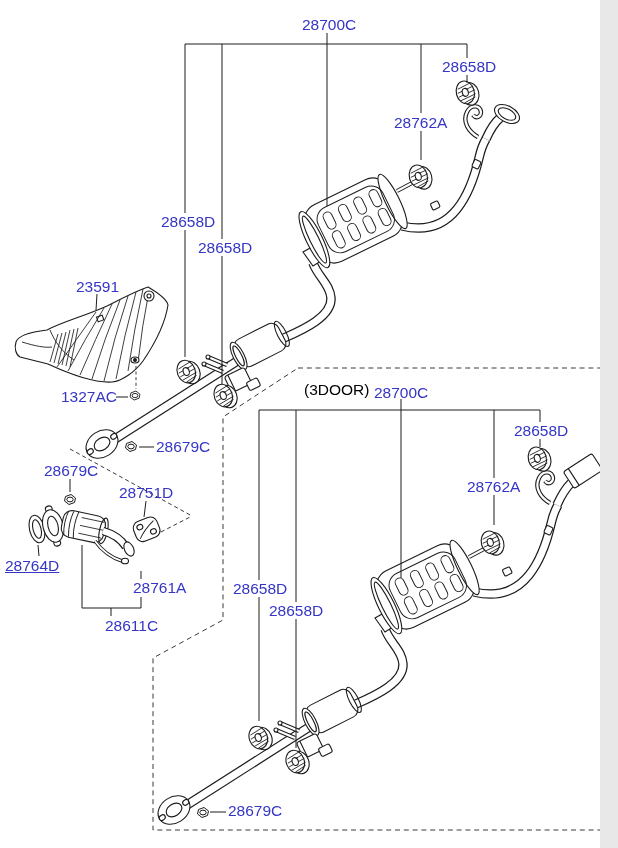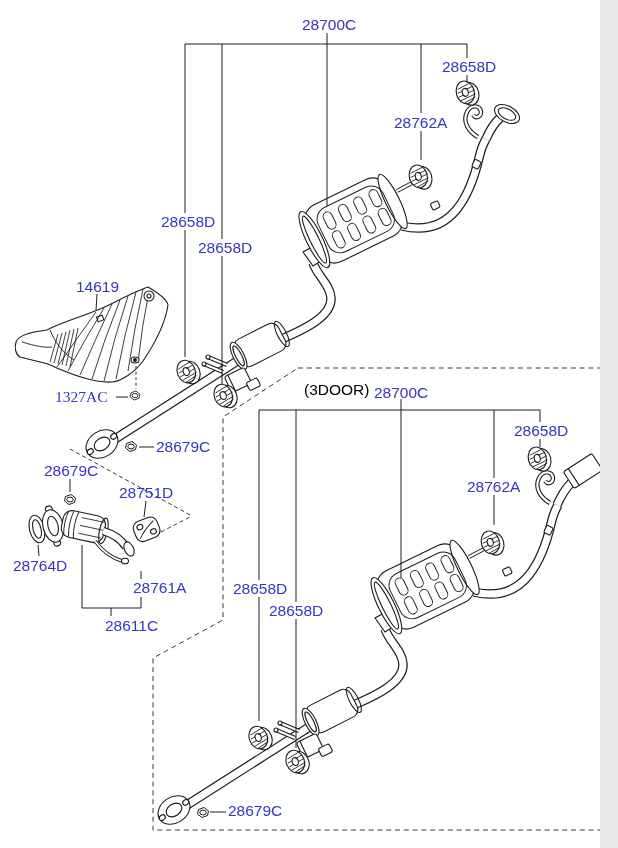--- a/index.html
+++ b/index.html
@@ -231,26 +231,26 @@
     </g>
   </g>
 </svg>
 
 <div id="labels-layer">
       <div class="part-label" style="left: 302px; top: 17px;">28700C</div>
       <div class="part-label" style="left: 442px; top: 59px;">28658D</div>
       <div class="part-label" style="left: 394px; top: 115px;">28762A</div>
       <div class="part-label" style="left: 161px; top: 214px;">28658D</div>
       <div class="part-label" style="left: 198px; top: 240px;">28658D</div>
-      <div class="part-label" style="left: 76px; top: 279px;">14619</div>
-      <div class="part-label" style="left: 55px; top: 389px; font-family: Liberation Serif, serif;">1327AC</div>
+      <div class="part-label" style="left: 76px; top: 279px;">23591</div>
+      <div class="part-label" style="left: 61px; top: 389px;">1327AC</div>
       <div class="part-label" style="left: 156px; top: 439px;">28679C</div>
       <div class="part-label" style="left: 44px; top: 463px;">28679C</div>
       <div class="part-label" style="left: 119px; top: 485px;">28751D</div>
-      <div class="part-label" style="left: 13px; top: 558px;">28764D</div>
+      <div class="part-label" style="left: 5px; top: 558px; text-decoration: underline;">28764D</div>
       <div class="part-label" style="left: 133px; top: 580px;">28761A</div>
       <div class="part-label" style="left: 87px; top: 618px; margin-left: 18px;">28611C</div>
       <div class="part-label caption-label" style="left: 304px; top: 370px;">(3DOOR)</div>
       <div class="part-label" style="left: 374px; top: 385px;">28700C</div>
       <div class="part-label" style="left: 514px; top: 423px;">28658D</div>
       <div class="part-label" style="left: 467px; top: 479px;">28762A</div>
       <div class="part-label" style="left: 233px; top: 581px;">28658D</div>
       <div class="part-label" style="left: 269px; top: 603px;">28658D</div>
       <div class="part-label" style="left: 228px; top: 803px;">28679C</div>
     </div>

